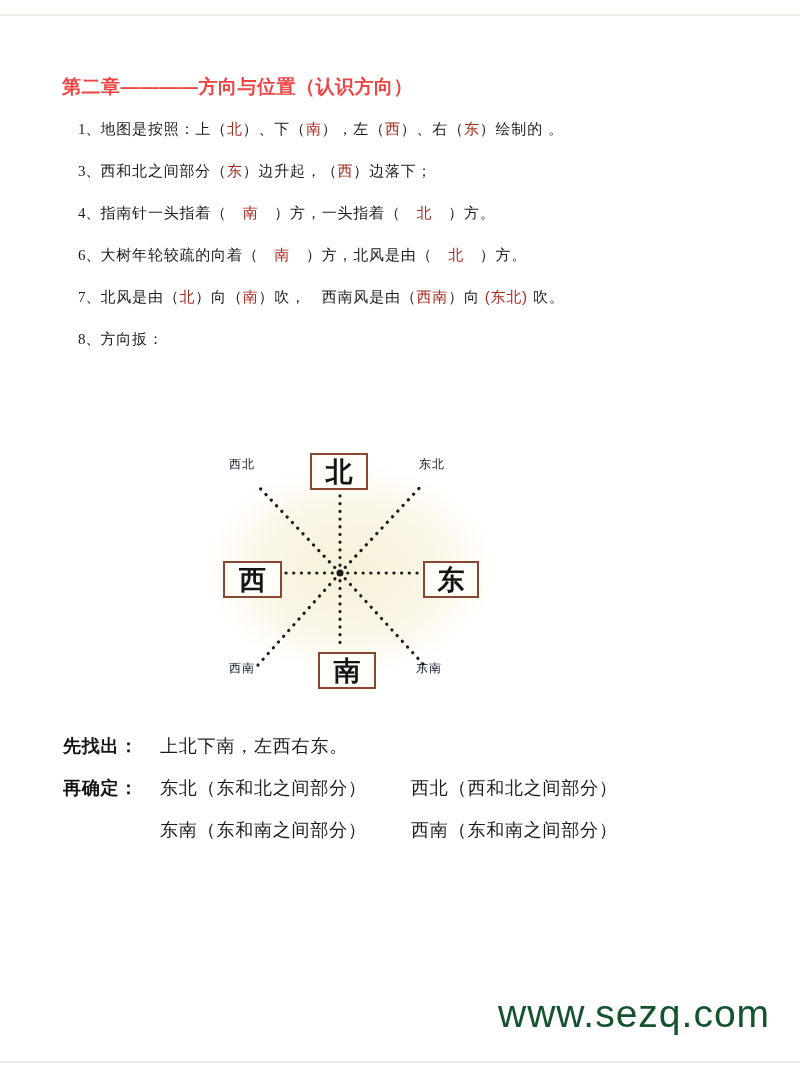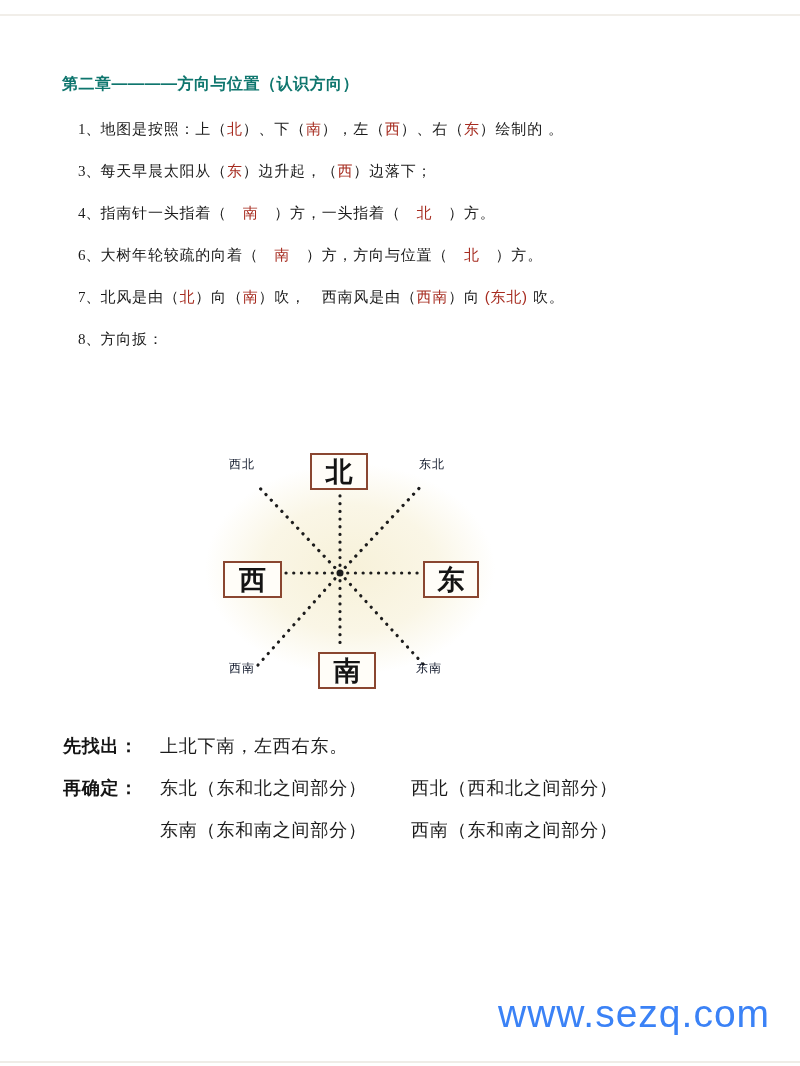--- a/index.html
+++ b/index.html
@@ -4,21 +4,21 @@
 <style>
   html,body{margin:0;padding:0;background:#fff;}
   .page{
     position:relative;width:800px;height:1066px;background:#ffffff;overflow:hidden;
     font-family:"Liberation Sans",sans-serif;color:#1b1b1b;
   }
   .edge-top{position:absolute;left:0;top:14px;width:800px;height:2px;background:#f1eee9;}
   .edge-bottom{position:absolute;left:0;top:1061px;width:800px;height:2px;background:#efece7;}
   .title{
     position:absolute;left:62px;top:74px;
-    font-size:16px;font-weight:700;letter-spacing:0.5px;color:#0f766e;
+    font-size:19px;font-weight:700;letter-spacing:0.5px;color:#ef4444;
   }
   .list{position:absolute;left:78px;top:118px;width:700px;}
   .line{height:21px;line-height:21px;margin-bottom:21px;font-size:15px;letter-spacing:0.8px;
         font-weight:500;white-space:nowrap;color:#1b1b1b;}
   .line .num{font-family:"Liberation Serif",serif;letter-spacing:0;}
   .red{color:#a62b1f;}
   
   .diagram{position:absolute;left:170px;top:445px;width:340px;height:250px;}
   .diagram-bg{
     position:absolute;left:35px;top:18px;width:290px;height:212px;border-radius:45%;
@@ -41,38 +41,38 @@
   .dir-corner.ne{left:249px;top:11px;}
   .dir-corner.sw{left:59px;top:215px;}
   .dir-corner.se{left:246px;top:215px;}
   
   .summary{position:absolute;left:63px;top:736px;width:700px;font-size:18px;letter-spacing:0.8px;}
   .summary-row{display:flex;height:21px;line-height:21px;margin-bottom:21px;white-space:nowrap;}
   .summary-label{width:97px;font-weight:700;color:#141414;flex:0 0 auto;}
   .summary-col1{width:240px;flex:0 0 auto;}
   .summary-col2{flex:0 0 auto;margin-left:11px;}
   .watermark{
-    position:absolute;left:498px;top:992px;font-size:39px;color:#3b82f6;
+    position:absolute;left:498px;top:992px;font-size:39px;color:#14532d;
     font-family:"Liberation Sans",sans-serif;letter-spacing:1px;font-weight:400;
   }
 </style>
 </head>
 <body>
 
 <div class="page">
   <div class="edge-top"></div>
   <div class="edge-bottom"></div>
 
   <div class="title">第二章————方向与位置（认识方向）</div>
 
   <div class="list">
       <div class="line"><span class="num">1、</span><span>地图是按照：上（</span><span class="red">北</span><span>）、下（</span><span class="red">南</span><span>），左（</span><span class="red">西</span><span>）、右（</span><span class="red">东</span><span>）绘制的 。</span></div>
-      <div class="line"><span class="num">3、</span><span>每天早晨太阳从（</span><span class="red">东</span><span>）边升起，（</span><span class="red">西</span><span>）边落下；</span></div>
+      <div class="line"><span class="num">3、</span><span>西和北之间部分（</span><span class="red">东</span><span>）边升起，（</span><span class="red">西</span><span>）边落下；</span></div>
       <div class="line"><span class="num">4、</span><span>指南针一头指着（　</span><span class="red">南</span><span>　）方，一头指着（　</span><span class="red">北</span><span>　）方。</span></div>
-      <div class="line"><span class="num">6、</span><span>大树年轮较疏的向着（　</span><span class="red">南</span><span>　）方，方向与位置（　</span><span class="red">北</span><span>　）方。</span></div>
+      <div class="line"><span class="num">6、</span><span>大树年轮较疏的向着（　</span><span class="red">南</span><span>　）方，北风是由（　</span><span class="red">北</span><span>　）方。</span></div>
       <div class="line"><span class="num">7、</span><span>北风是由（</span><span class="red">北</span><span>）向（</span><span class="red">南</span><span>）吹，　西南风是由（</span><span class="red">西南</span><span>）向 </span><span class="red">(东北)</span><span> 吹。</span></div>
       <div class="line"><span class="num">8、</span><span>方向扳：</span></div>
     </div>
 
   <div class="diagram">
     <div class="diagram-bg"></div>
     <svg class="compass-svg" width="340" height="250" viewBox="0 0 340 250">
       <g stroke="#1c1c1c" stroke-width="3.2" stroke-linecap="round" stroke-dasharray="0.1 7.6" fill="none">
         <line x1="170" y1="128" x2="170" y2="46"></line>
         <line x1="170" y1="128" x2="170" y2="204"></line>

